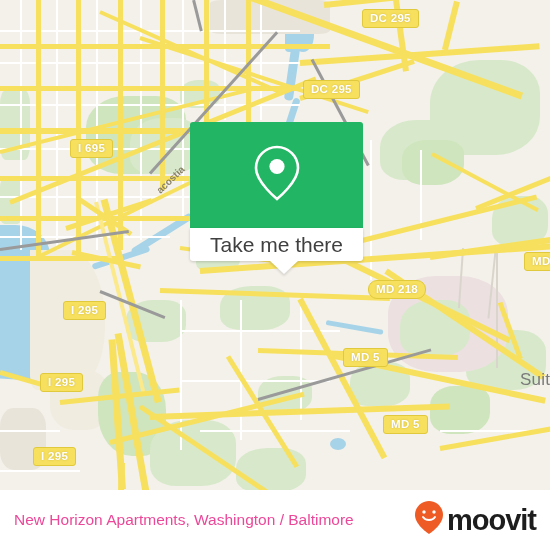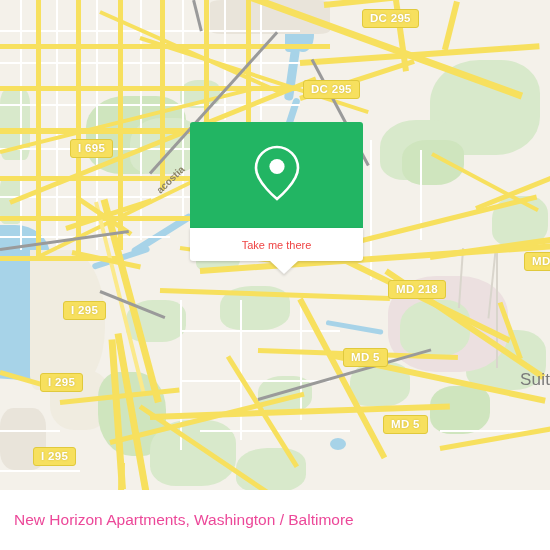--- a/index.html
+++ b/index.html
@@ -53,21 +53,21 @@
   #popup{position:absolute;left:190px;top:122px;width:173px;height:139px;}
   #popup-green{
     position:absolute;left:0;top:0;width:173px;height:106px;
     background:#22b563;border-radius:3px 3px 0 0;
     display:flex;align-items:center;justify-content:center;
   }
   #popup-label{
     position:absolute;left:0;top:106px;width:173px;height:33px;
     background:#ffffff;border-radius:0 0 3px 3px;
     display:flex;align-items:center;justify-content:center;
-    color:#ef4444;font-size:11px;
+    color:#404040;font-size:21px;
     box-shadow:0 1px 3px rgba(0,0,0,.18);
   }
   #popup-tail{
     position:absolute;left:79px;top:138px;width:0;height:0;
     border-left:15px solid transparent;border-right:15px solid transparent;
     border-top:14px solid #ffffff;
     filter:drop-shadow(0 2px 1px rgba(0,0,0,.12));
   }
 
   
@@ -245,21 +245,21 @@
 
     <div class="layer">
       <div class="roadname" style="left:158px;top:186px;transform:rotate(-44deg);transform-origin:0 50%;">acostia</div>
 
       <div class="placelabel" style="left:520px;top:370px;">Suitland</div>
 
       <div class="shield" style="left:362px;top:9px;">DC 295</div>
       <div class="shield" style="left:303px;top:80px;">DC 295</div>
       <div class="shield" style="left:70px;top:139px;">I 695</div>
       <div class="shield" style="left:63px;top:301px;">I 295</div>
-      <div class="shield" style="left:388px;top:280px;">MD 218</div>
+      <div class="shield" style="left:368px;top:280px;border-radius:9px;">MD 218</div>
       <div class="shield" style="left:524px;top:252px;">MD 4</div>
       <div class="shield" style="left:343px;top:348px;">MD 5</div>
       <div class="shield" style="left:383px;top:415px;">MD 5</div>
       <div class="shield" style="left:40px;top:373px;">I 295</div>
       <div class="shield" style="left:33px;top:447px;">I 295</div>
     </div>
 
     <div id="popup">
       <div id="popup-green">
         <span>
@@ -272,15 +272,26 @@
       <div id="popup-label">
         <span>Take me there</span>
       </div>
       <div id="popup-tail"></div>
     </div>
 
   </div>
 
   <div id="footer">
     <div id="footer-title">New Horizon Apartments, Washington / Baltimore</div>
+    <div id="brand">
+      <span>
+        <svg width="30" height="36" viewBox="0 0 30 36">
+          <path d="M15 1 C7.3 1 1 7.3 1 15 C1 25 15 34 15 34 C15 34 29 25 29 15 C29 7.3 22.7 1 15 1 Z" fill="#ef5b25"></path>
+          <circle cx="10" cy="12" r="1.7" fill="#ffffff"></circle>
+          <circle cx="20" cy="12" r="1.7" fill="#ffffff"></circle>
+          <path d="M9 17 C11.5 21 18.5 21 21 17" stroke="#ffffff" stroke-width="1.9" fill="none" stroke-linecap="round"></path>
+        </svg>
+      </span>
+      <span id="brand-word">moovit</span>
+    </div>
   </div>
 
 </div>
 
 </body></html>

